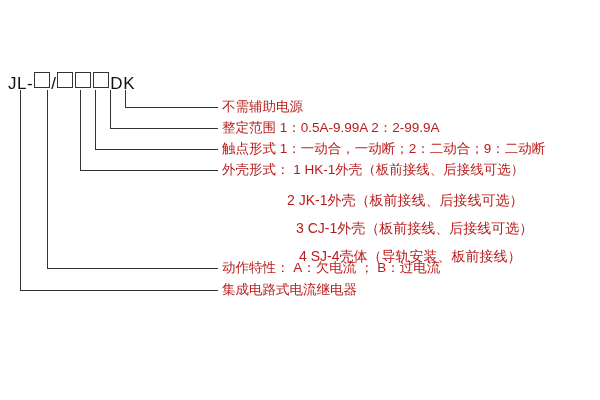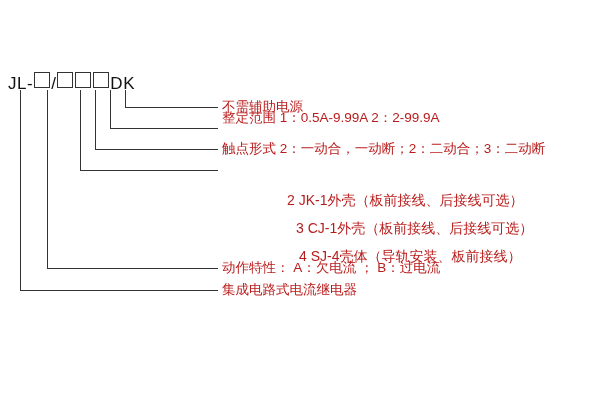--- a/index.html
+++ b/index.html
@@ -85,24 +85,25 @@
   <div class="hline" style="left:80px; top:170px; width:138px;"></div>
 
   <div class="vline" style="left:47px; top:90px; height:178px;"></div>
   <div class="hline" style="left:47px; top:268px; width:171px;"></div>
 
   <div class="vline" style="left:20px; top:90px; height:200px;"></div>
   <div class="hline" style="left:20px; top:290px; width:198px;"></div>
 
   <div class="row" style="left:222px; top:99px;">不需辅助电源</div>
 
-  <div class="row" style="left:222px; top:110px;text-align:center;">整定范围  1：0.5A-9.99A   2：2-99.9A</div>
+  <div class="row" style="left:222px; top:120px;text-align:center;">整定范围  1：0.5A-9.99A   2：2-99.9A</div>
 
-  <div class="row" style="left:222px; top:141px;">触点形式  2：一动合，一动断；2：二动合；3：二动断</div>
+  <div class="row" style="left:222px; top:141px;">触点形式  1：一动合，一动断；2：二动合；9：二动断</div>
 
+  <div class="row" style="left:222px; top:162px;">外壳形式：   1   HK-1外壳（板前接线、后接线可选）</div>
 
   <div class="row sub" style="left:287px; top:192px;">2   JK-1外壳（板前接线、后接线可选）</div>
 
   <div class="row sub" style="left:287px; top:220px;margin-left:9px;">3   CJ-1外壳（板前接线、后接线可选）</div>
 
   <div class="row sub" style="left:299px; top:248px;">4   SJ-4壳体（导轨安装、板前接线）</div>
 
   <div class="row" style="left:222px; top:260px;text-align:right;">动作特性：  A：欠电流 ； B：过电流</div>
 
   <div class="row" style="left:222px; top:282px;">集成电路式电流继电器</div>

